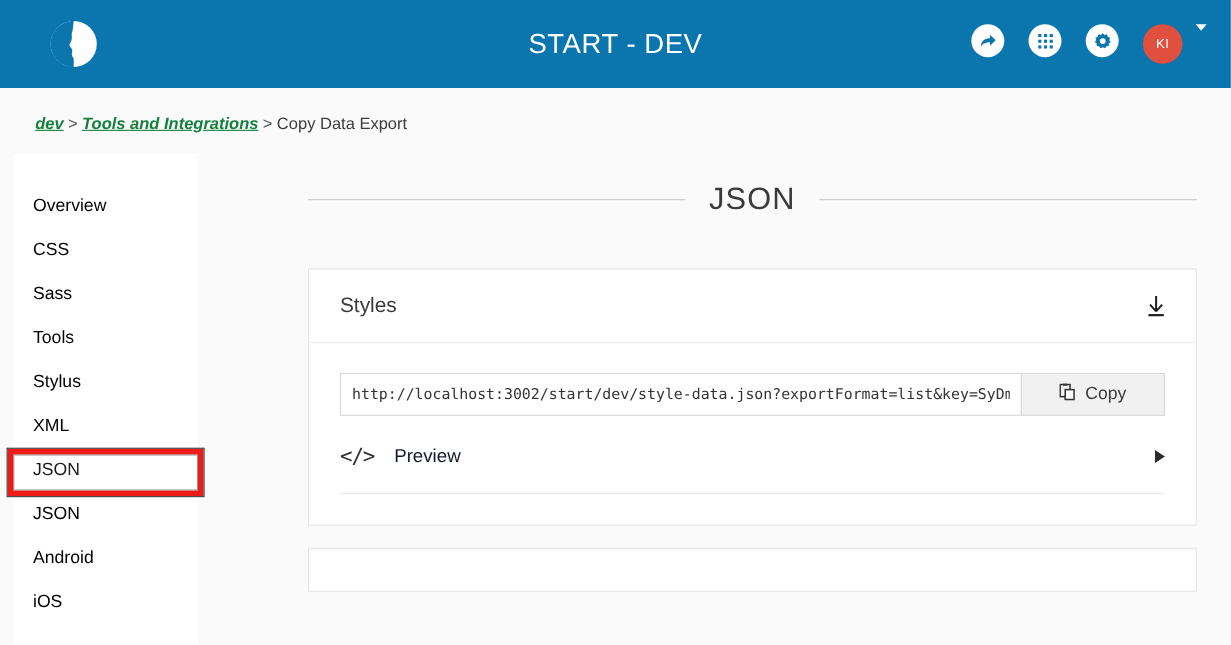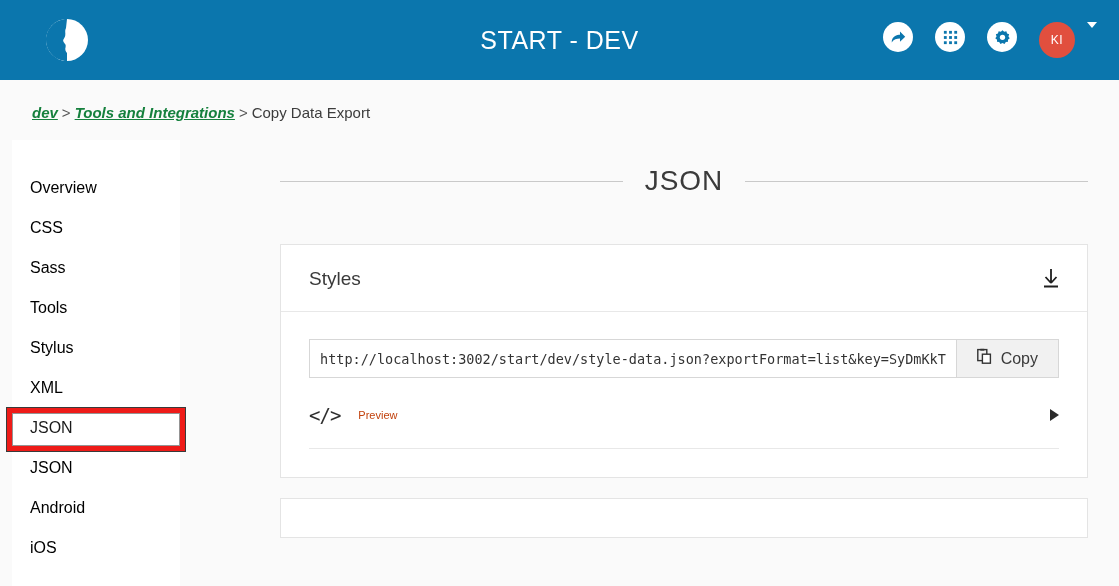--- a/index.html
+++ b/index.html
@@ -201,21 +201,21 @@
     outline: none;
     overflow: hidden;
     white-space: nowrap;
   }
   .copy-btn {
     display: flex;
     align-items: center;
     gap: 8px;
     background: #f1f1f1;
     border: 1px solid #d7d7d7;
-    padding: 0 20px;
+    padding: 0 34px;
     font-size: 16px;
     color: #3a3a3a;
     cursor: pointer;
     height: 39px;
   }
 
   .preview-row {
     display: flex;
     align-items: center;
     margin: 16px 28px 0 28px;
@@ -224,22 +224,22 @@
     cursor: pointer;
   }
   .code-icon {
     font-family: "DejaVu Sans Mono", monospace;
     font-size: 19px;
     color: #2f2f2f;
     margin-right: 18px;
     letter-spacing: -1px;
   }
   .preview-label {
-    font-size: 11px;
-    color: #c2410c;
+    font-size: 17px;
+    color: #0f172a;
   }
   .expand-arrow {
     margin-left: auto;
     width: 0; height: 0;
     border-top: 6px solid transparent;
     border-bottom: 6px solid transparent;
     border-left: 9px solid #2b2b2b;
   }
   .card-spacer { height: 28px; }
 

